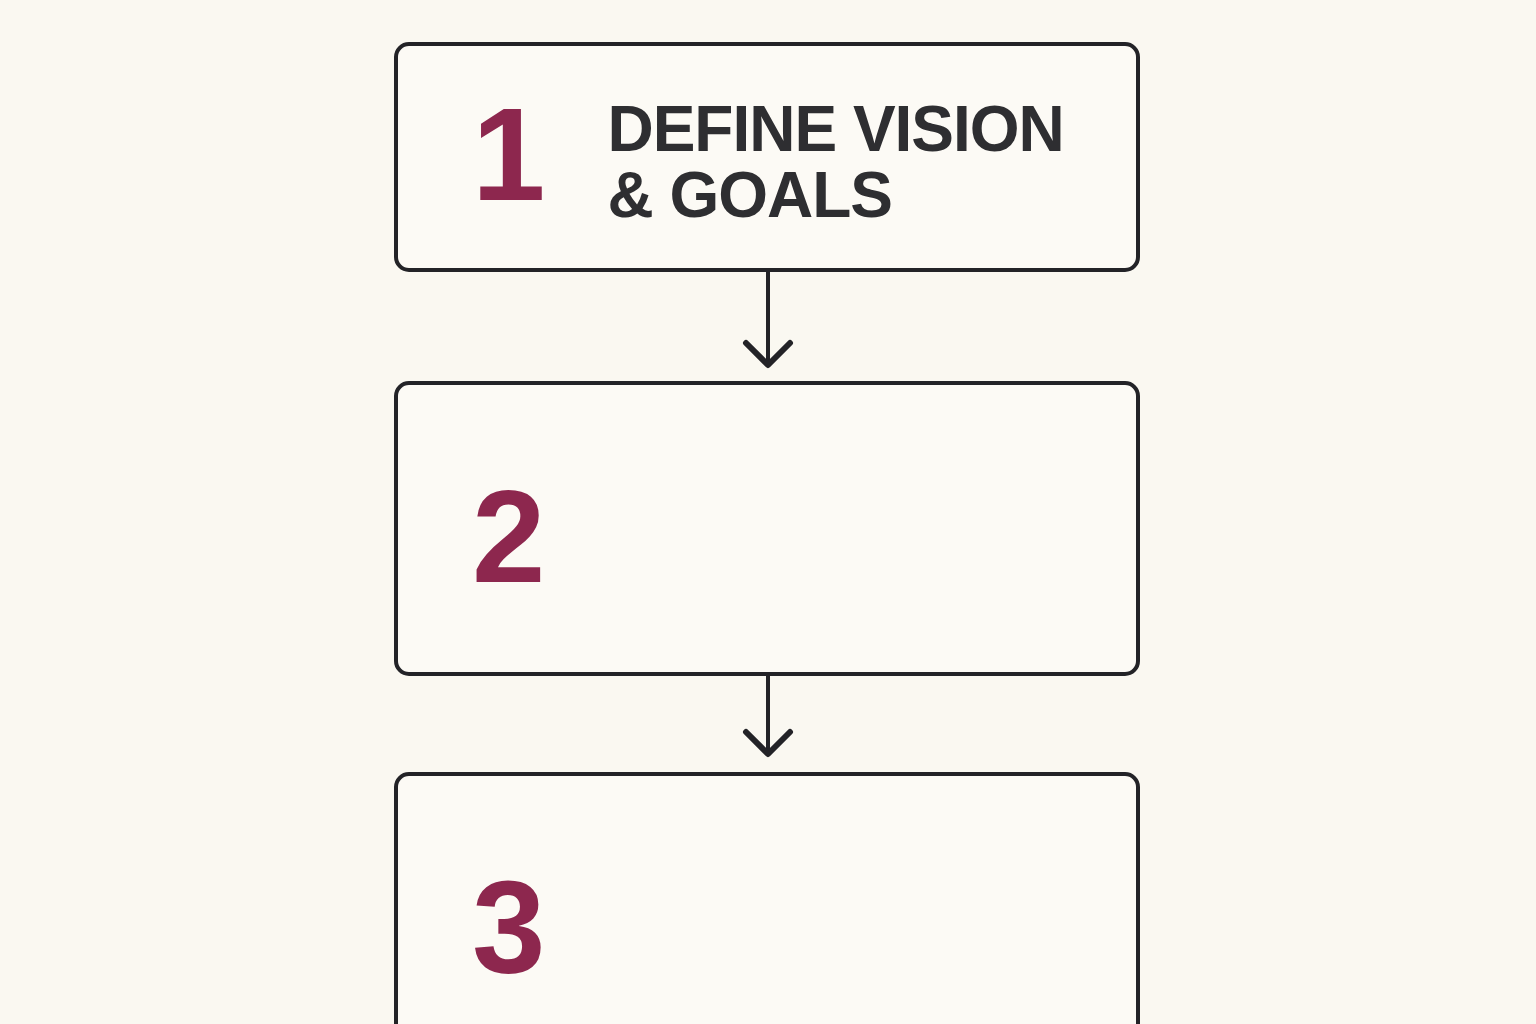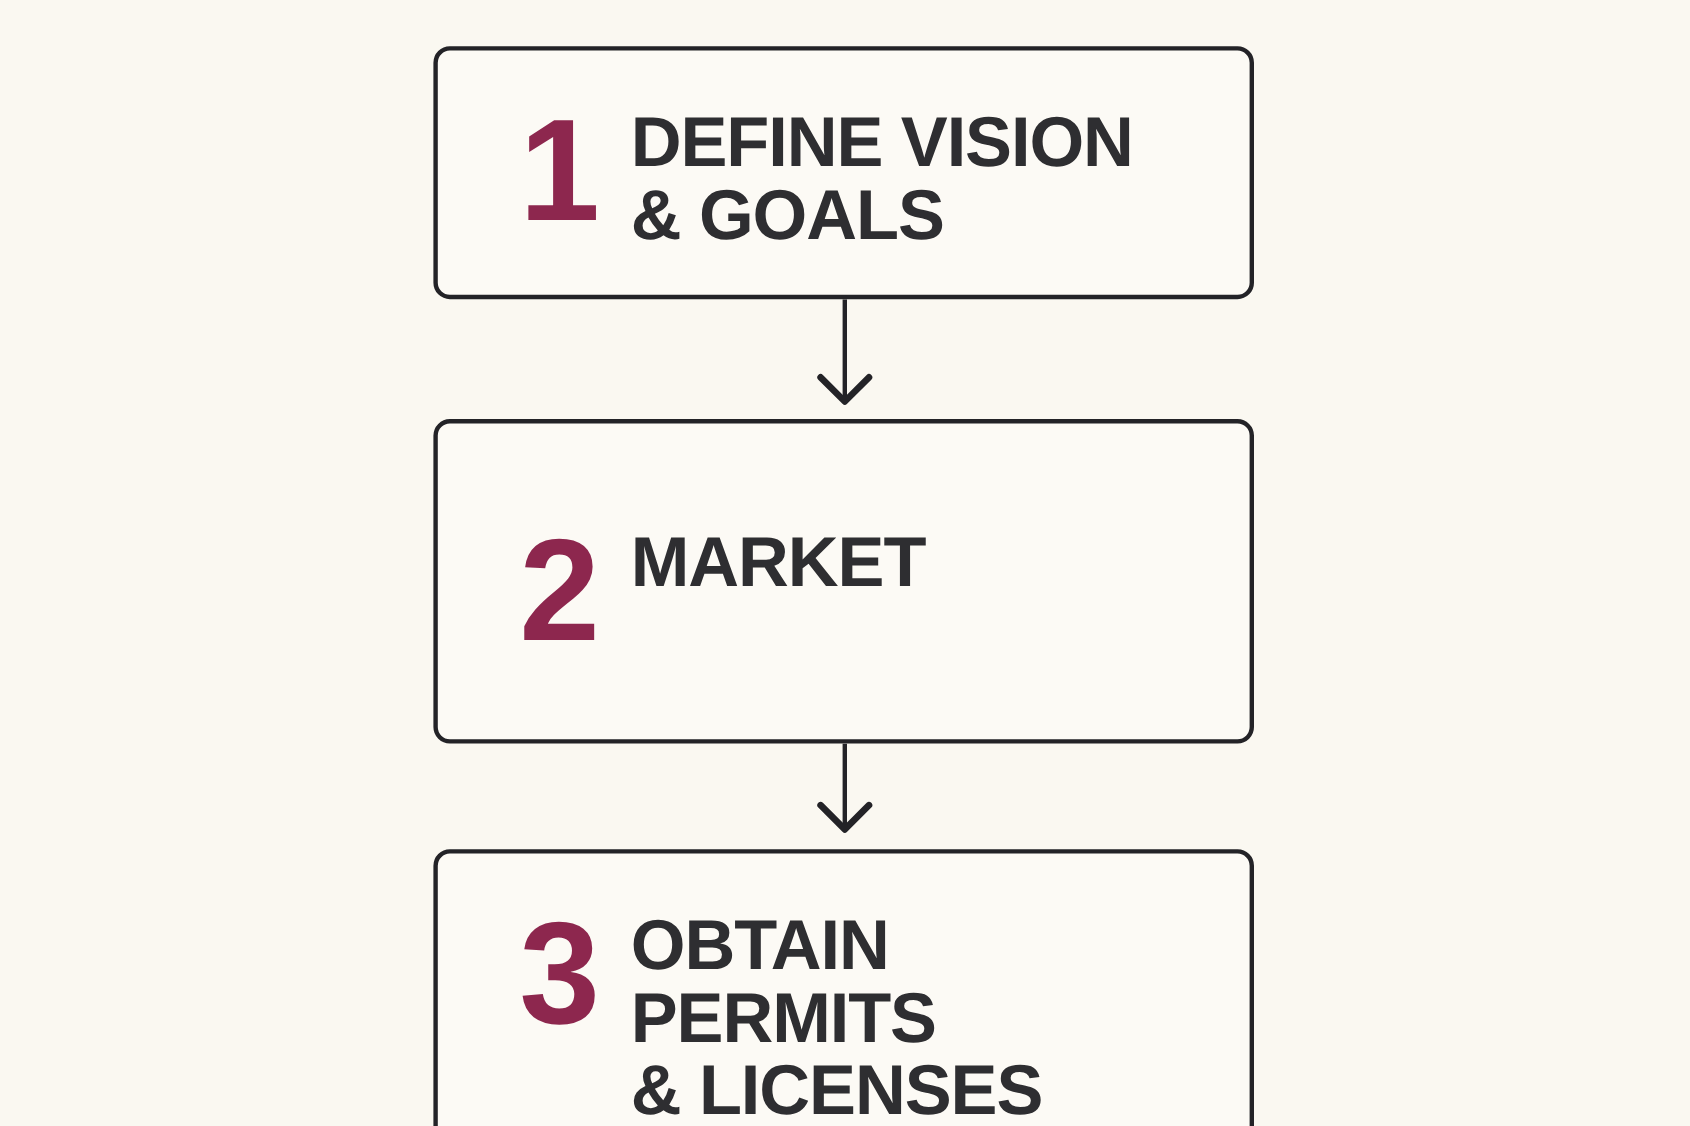--- a/index.html
+++ b/index.html
@@ -41,21 +41,21 @@
     flex: 0 0 64px;
     text-align: center;
     font-weight: 700;
     font-size: 132px;
     line-height: 0.8;
     margin-top: 6px;
     color: #8d274e;
     letter-spacing: -2px;
   }
   .step-label {
-    margin-left: 30px;
+    margin-left: 64px;
     font-weight: 700;
     font-size: 64px;
     line-height: 66px;
     letter-spacing: -1px;
     color: #2e2e31;
     text-transform: uppercase;
   }
   .step-label .line { display: block; }
   .step-label .line:empty { display: none; }
 
@@ -91,36 +91,30 @@
     <svg viewBox="0 0 60 97" preserveAspectRatio="none" aria-hidden="true">
       <line class="shaft" x1="30" y1="0" x2="30" y2="93"></line>
       <polyline class="head" points="8,71 30,93 52,71"></polyline>
     </svg>
   </div>
 
   <section class="step-box pos-2">
     <div class="step-row">
       <div class="step-number">2</div>
       <div class="step-label">
-        <span class="line">MARKET</span>
       </div>
     </div>
   </section>
 
   <div class="connector pos-2">
     <svg viewBox="0 0 60 82" preserveAspectRatio="none" aria-hidden="true">
       <line class="shaft" x1="30" y1="0" x2="30" y2="78"></line>
       <polyline class="head" points="8,56 30,78 52,56"></polyline>
     </svg>
   </div>
 
   <section class="step-box pos-3">
     <div class="step-row">
       <div class="step-number">3</div>
-      <div class="step-label">
-        <span class="line">OBTAIN</span>
-        <span class="line">PERMITS</span>
-        <span class="line">&amp; LICENSES</span>
-      </div>
     </div>
   </section>
 
 </div>
 
 </body></html>

